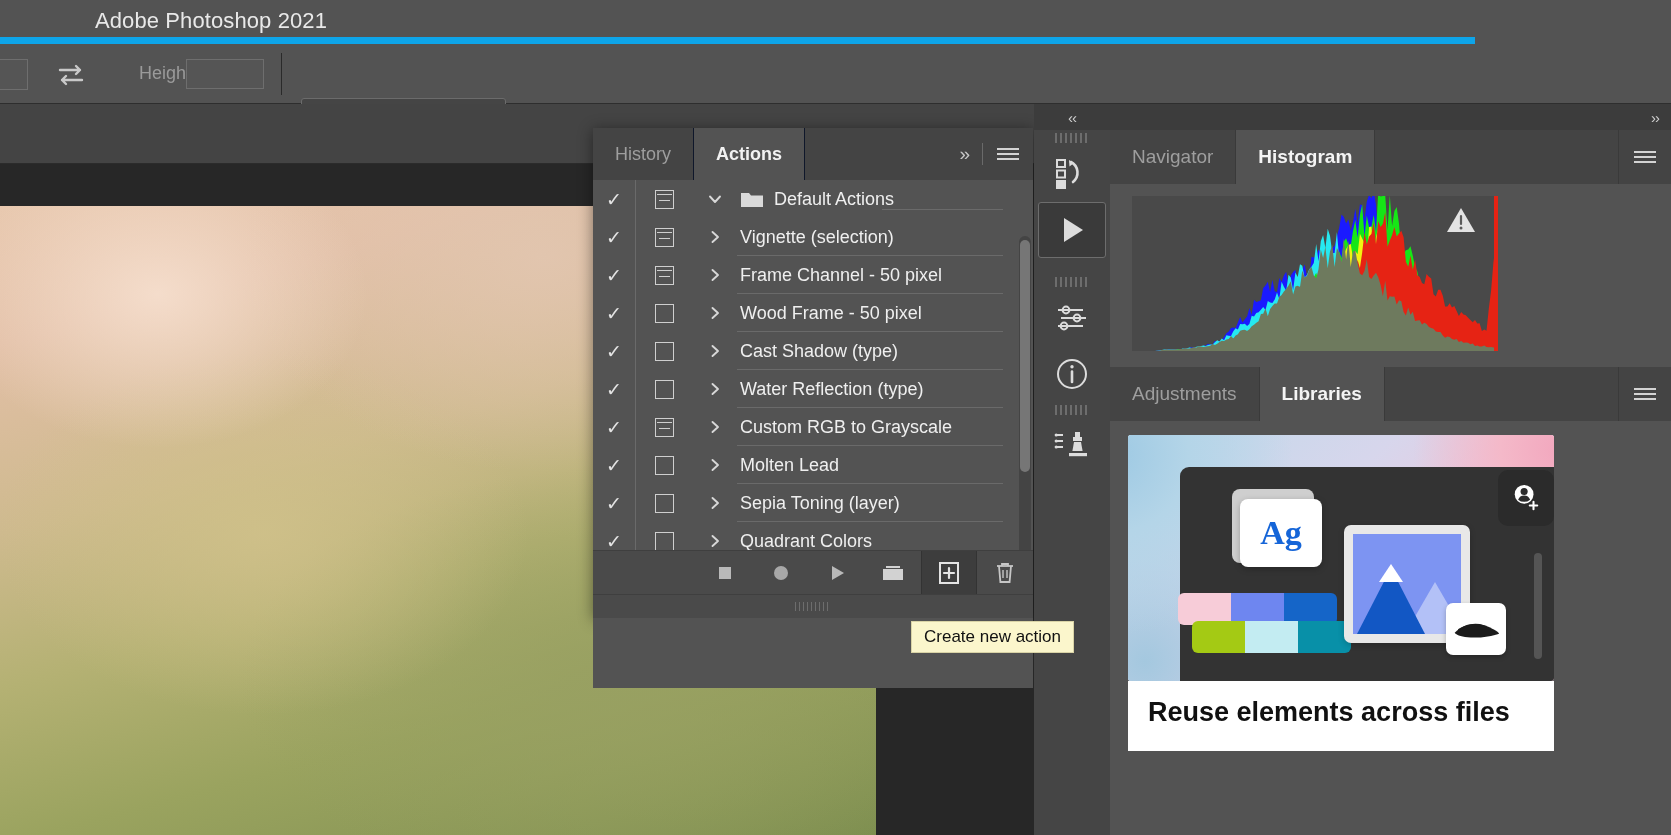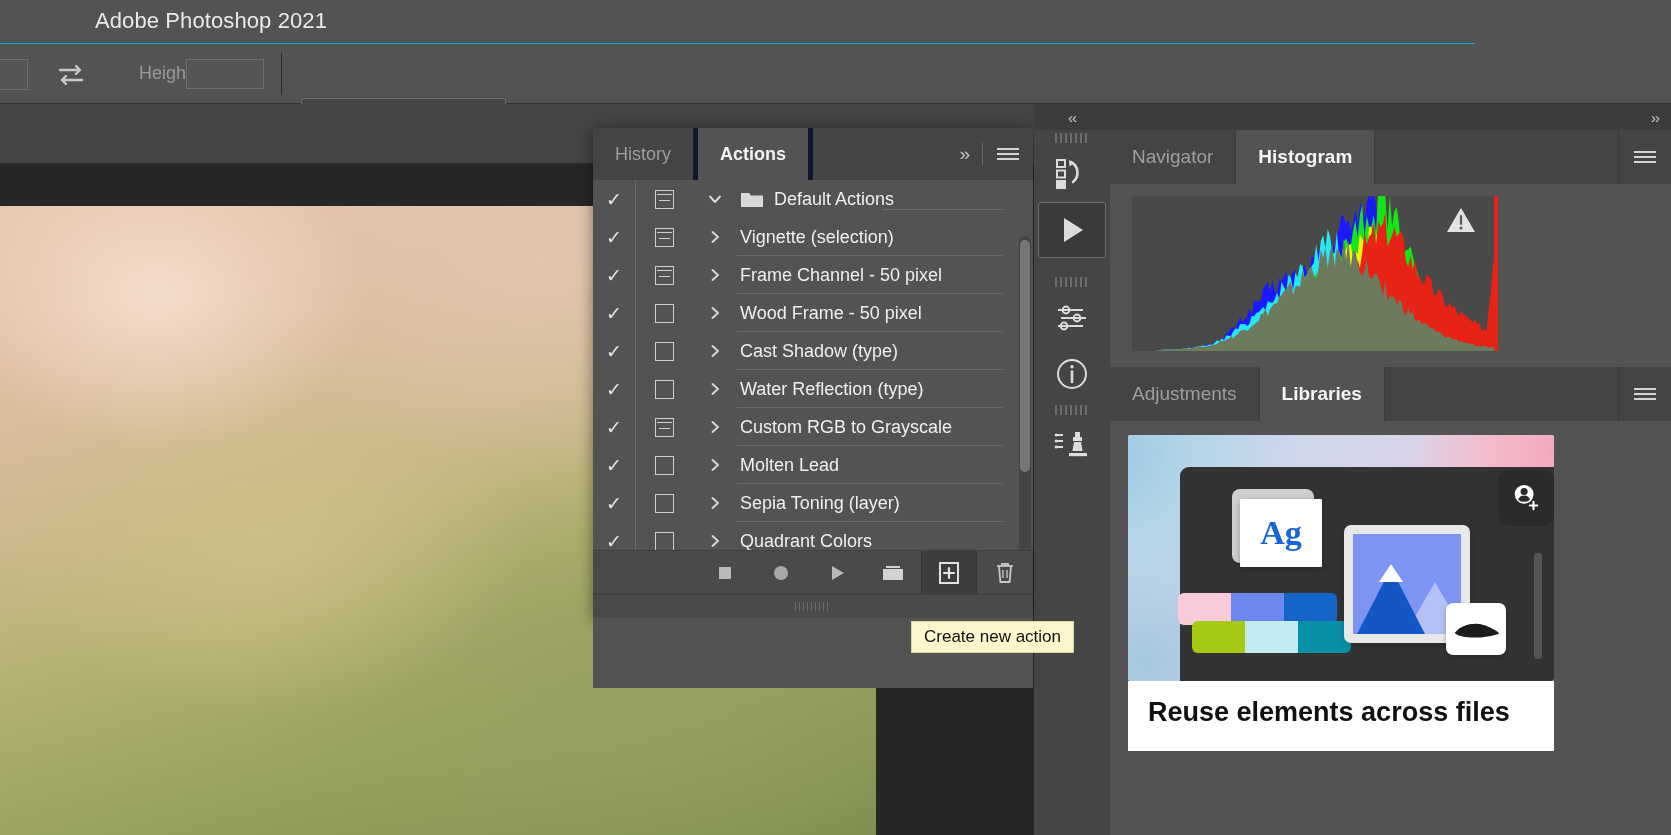--- a/index.html
+++ b/index.html
@@ -9,21 +9,21 @@
     background: #535353;
     font-family: "Liberation Sans", sans-serif;
     -webkit-font-smoothing: antialiased;
   }
   #root { position: relative; width: 1671px; height: 835px; }
 
   
   .titlebar {
     position: absolute; left: 0; top: 0; width: 1475px; height: 44px;
     background: #535353;
-    border-bottom: 1px solid #0ea5e9;
+    border-bottom: 7px solid #0ea5e9;
   }
   .titlebar .title {
     position: absolute; left: 95px; top: 8px;
     font-size: 22px; color: #e9e9e9; letter-spacing: 0.1px;
   }
 
   
   .optionsbar {
     position: absolute; left: 0; top: 45px; width: 1671px; height: 59px;
     background: #535353;
@@ -96,21 +96,21 @@
     box-shadow: 0 2px 14px rgba(0,0,0,0.45);
   }
   .act-tabs {
     position: absolute; left: 0; top: 0; width: 440px; height: 52px;
     background: #444;
     display: flex; align-items: stretch;
   }
   .act-tab {
     display: flex; align-items: center; padding: 0 22px;
     font-size: 18px; color: #9e9e9e; cursor: pointer;
-    border-right: 5px solid #0f172a;
+    border-right: 1px solid #0f172a;
   }
   .act-tab.active { background: #535353; color: #f2f2f2; font-weight: bold; }
   .act-tabs-spacer { flex: 1; }
   .act-tab-tools {
     display: flex; align-items: center; gap: 14px; padding: 0 14px; color: #c8c8c8;
   }
   .chev-dbl { font-size: 19px; letter-spacing: -2px; cursor: pointer; }
   .vbar { width: 1px; height: 22px; background: #6a6a6a; }
   .hamburger { display: flex; flex-direction: column; gap: 3px; cursor: pointer; }
   .hamburger span { display: block; width: 22px; height: 2px; background: #d3d3d3; }
@@ -272,21 +272,21 @@
   .lib-screen {
     position: absolute; left: 52px; top: 32px; right: -6px; bottom: -6px;
     background: #333333; border-radius: 9px 0 0 0;
   }
   .ag-card-back {
     position: absolute; left: 104px; top: 54px; width: 82px; height: 74px;
     background: #cfcfcf; border-radius: 8px;
   }
   .ag-card {
     position: absolute; left: 112px; top: 64px; width: 82px; height: 68px;
-    background: #fff; border-radius: 1px;
+    background: #fff; border-radius: 8px;
     display: flex; align-items: center; justify-content: center;
     color: #1565d8; font-size: 34px; font-weight: bold;
     font-family: "Liberation Serif", serif;
     box-shadow: 0 2px 6px rgba(0,0,0,0.25);
   }
   .swatch-row {
     position: absolute; display: flex; border-radius: 6px; overflow: hidden;
   }
   .swatch-row.top { left: 50px; top: 158px; }
   .swatch-row.bot { left: 64px; top: 186px; }

